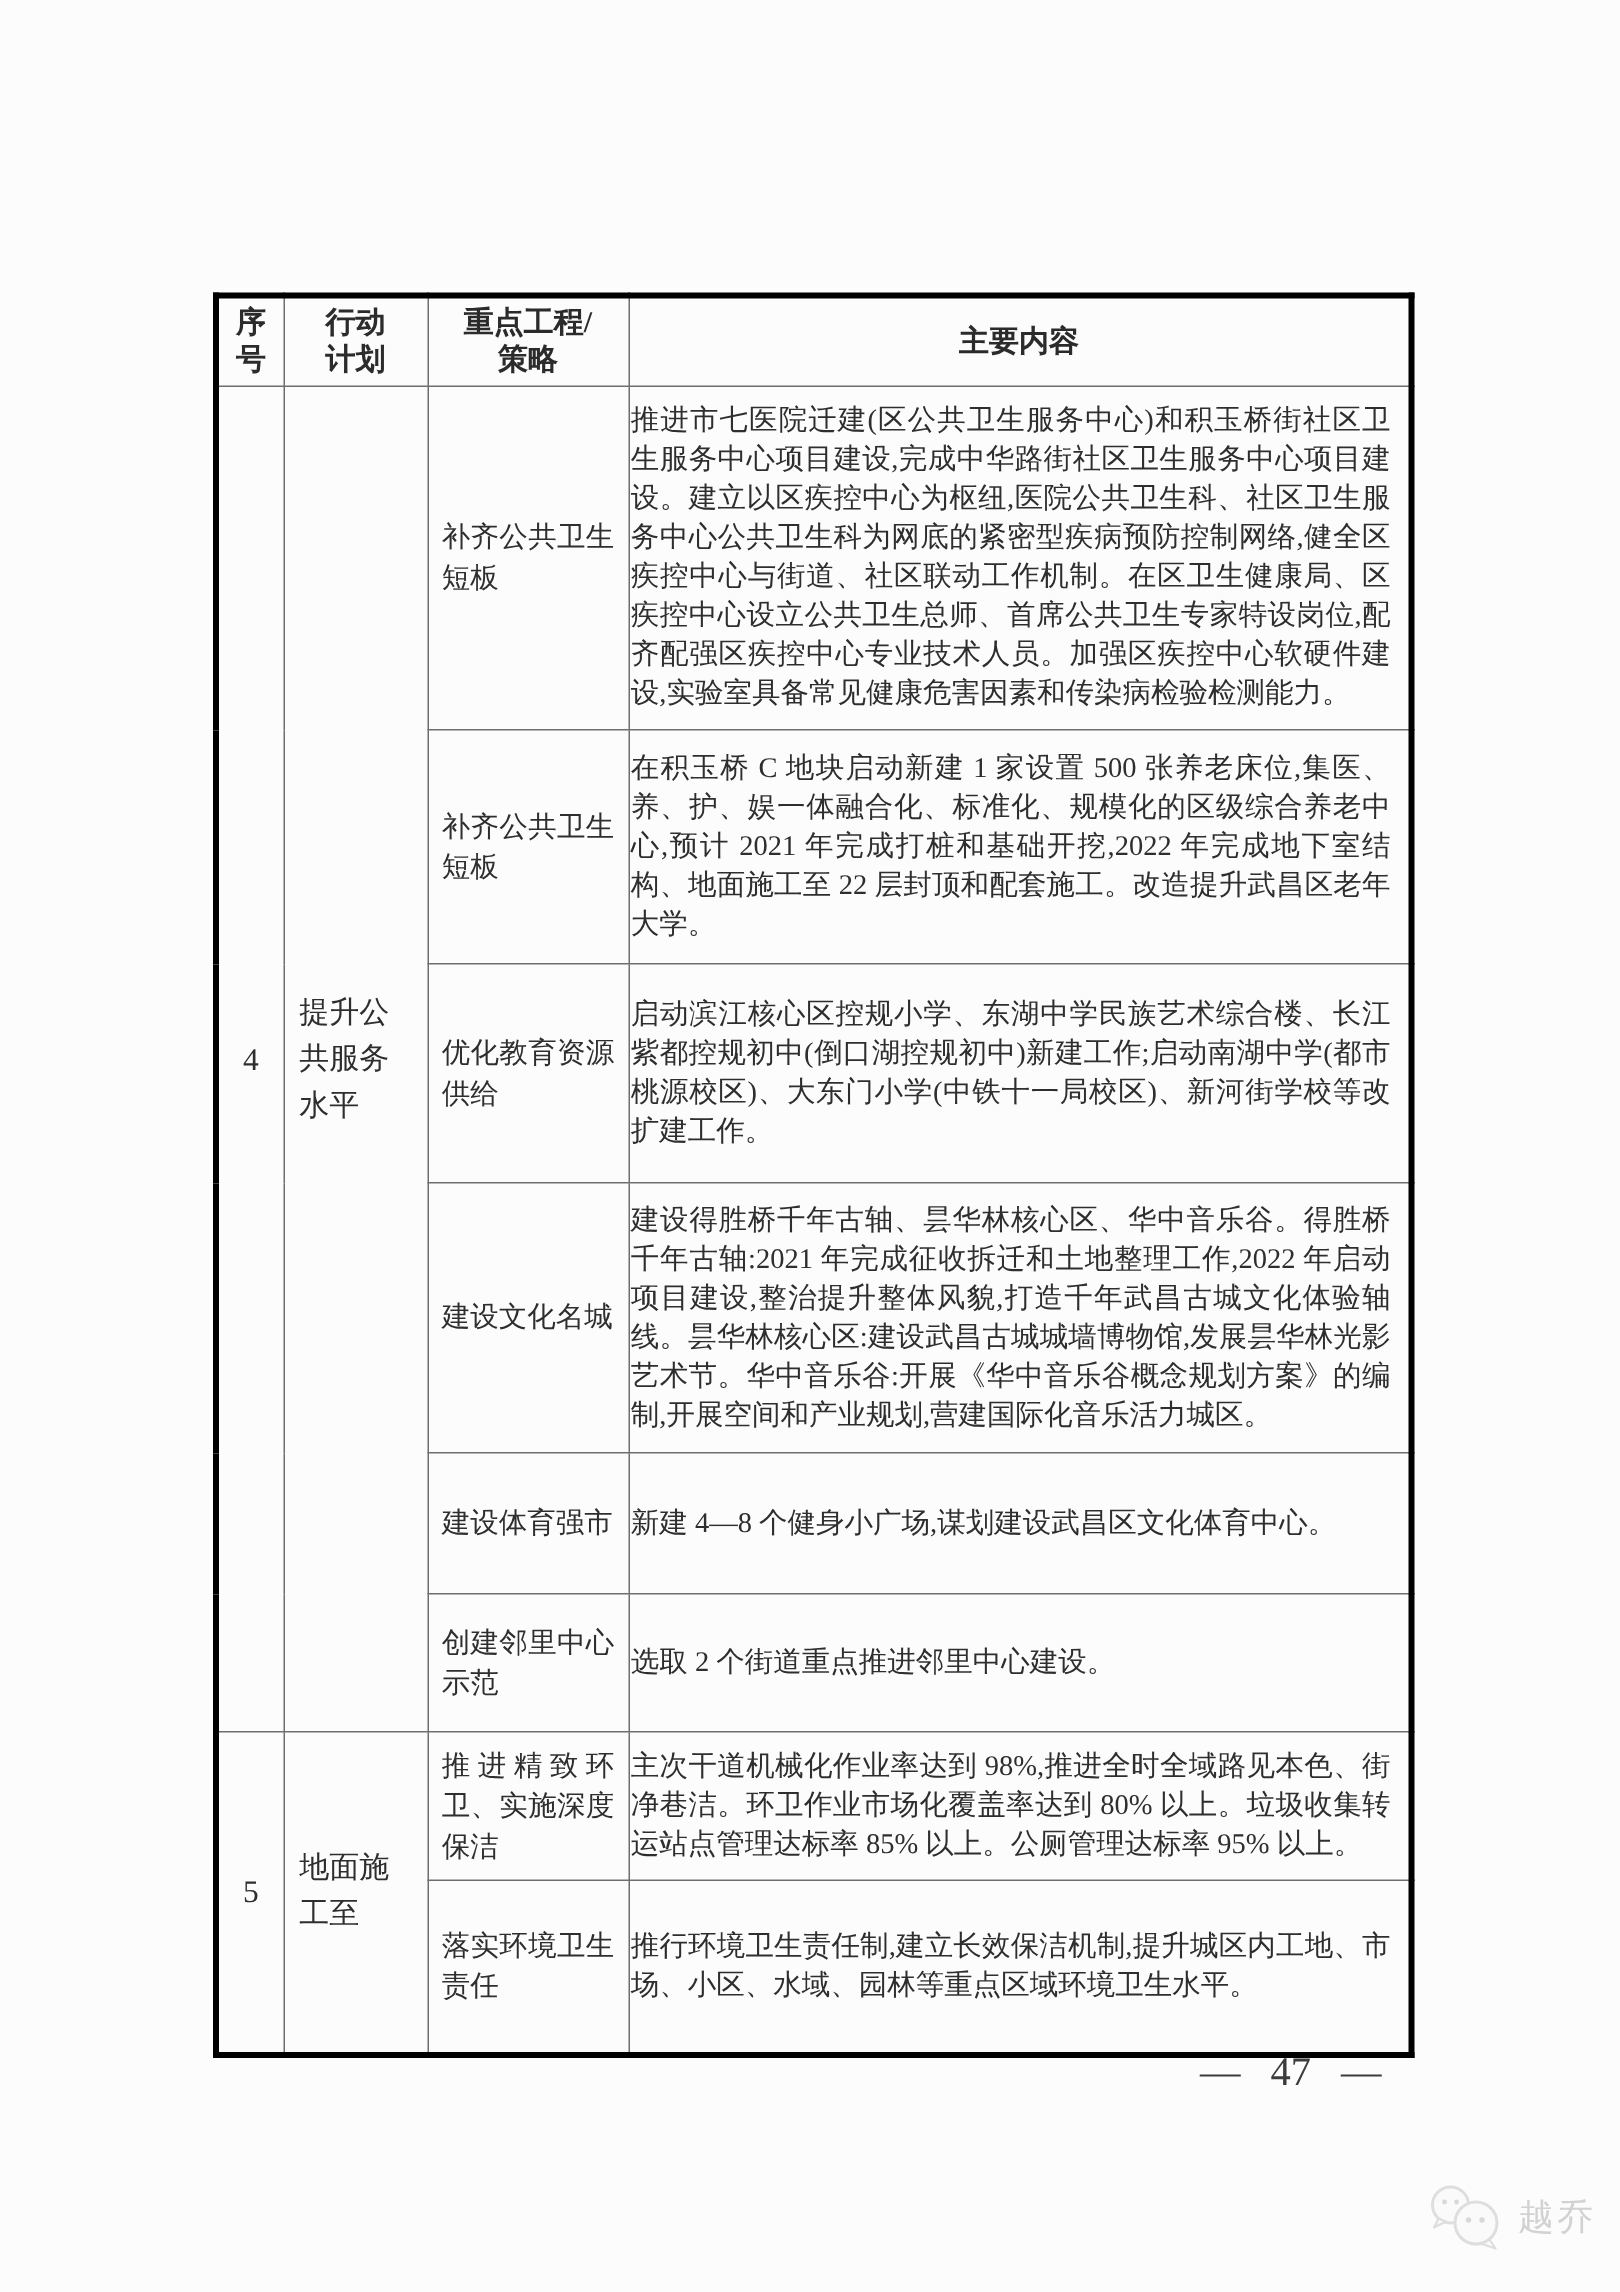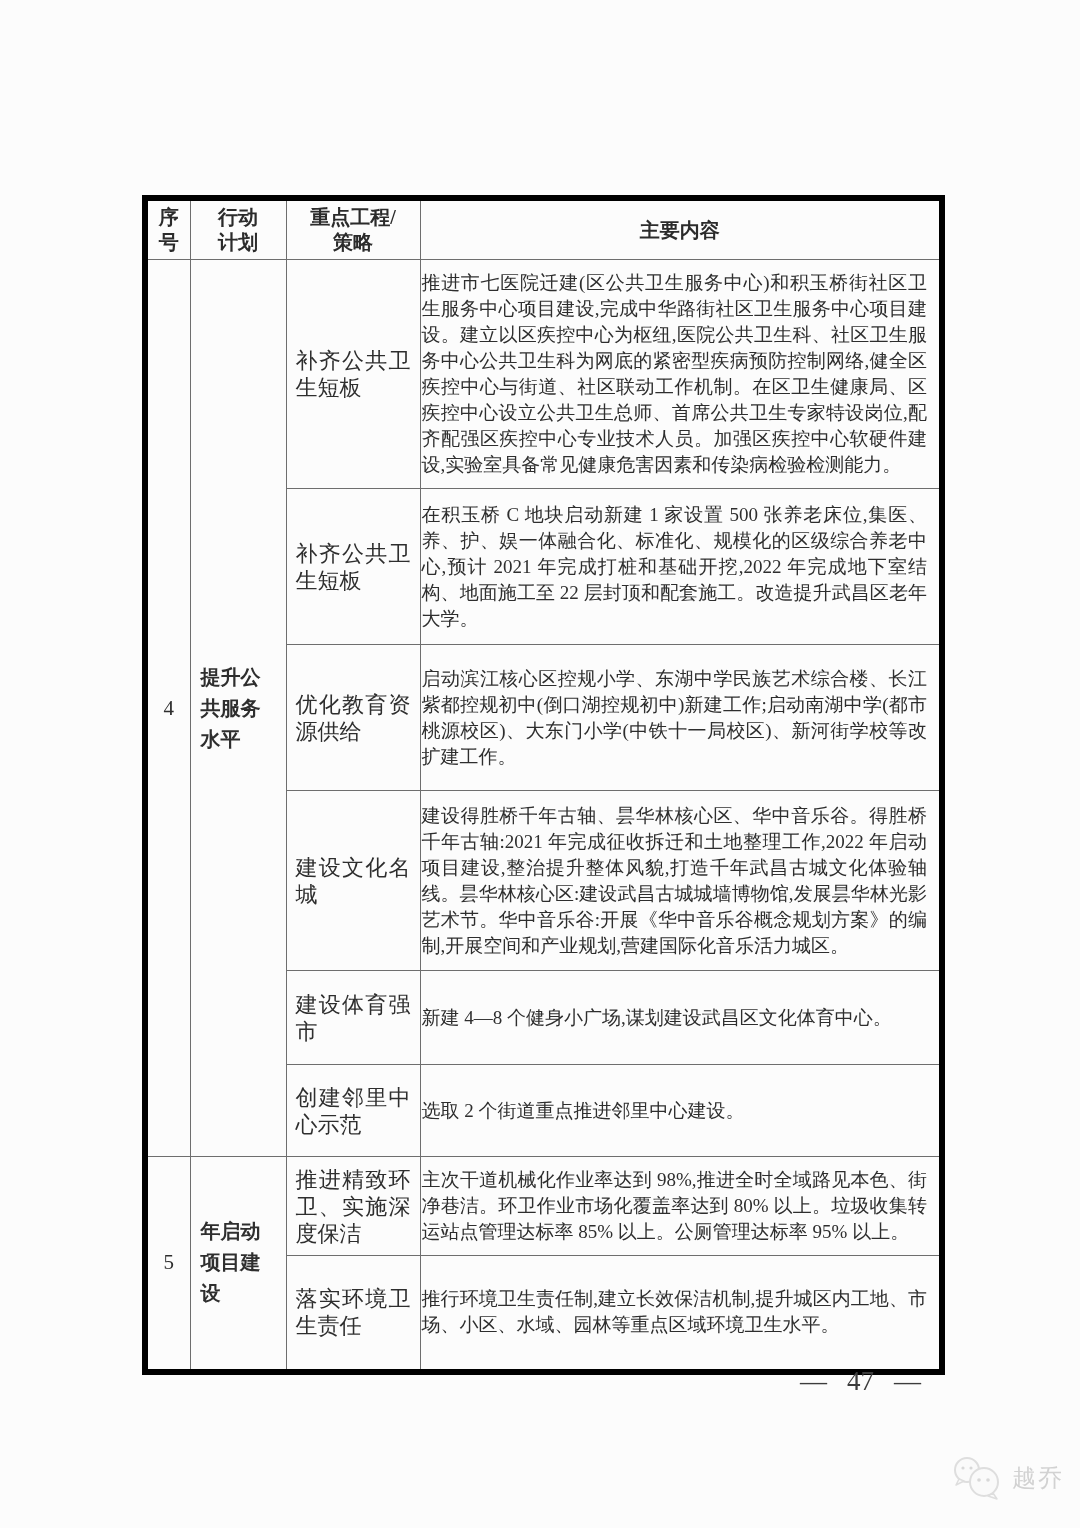--- a/index.html
+++ b/index.html
@@ -12,21 +12,21 @@
     color: #303030;
     overflow: hidden;
   }
   table.doc-table {
     position: absolute;
     left: 142px;
     top: 195px;
     width: 797px;
     border-collapse: collapse;
     table-layout: fixed;
-    border: 6px solid #000000;
+    border: 4px solid #000000;
   }
   .doc-table th, .doc-table td {
     border: 1px solid #6e6e6e;
     vertical-align: middle;
     box-sizing: border-box;
   }
   .doc-table th {
     font-weight: bold;
     font-size: 20px;
     line-height: 25px;
@@ -40,24 +40,23 @@
     text-align: center;
     font-size: 21px;
     color: #2e2e2e;
   }
   td.cell-plan {
     font-size: 20px;
     line-height: 31px;
     padding: 8px 6px 8px 10px;
     text-align: left;
     color: #2e2e2e;
-    font-weight: bold;
   }
   td.cell-strategy {
-    font-size: 22px;
+    font-size: 19px;
     line-height: 27px;
     padding: 8px 9px;
     text-align: justify;
     text-justify: inter-ideograph;
     color: #2e2e2e;
   }
   td.cell-content {
     font-size: 19px;
     line-height: 26px;
     padding: 10px 12px 10px 1px;
@@ -139,21 +138,21 @@
     <tr class="row-h5">
       <td class="cell-strategy">建设体育强市</td>
       <td class="cell-content">新建 4—8 个健身小广场,谋划建设武昌区文化体育中心。</td>
     </tr>
     <tr class="row-h6">
       <td class="cell-strategy">创建邻里中心示范</td>
       <td class="cell-content">选取 2 个街道重点推进邻里中心建设。</td>
     </tr>
     <tr class="row-h7">
       <td class="cell-no" rowspan="2">5</td>
-      <td class="cell-plan" rowspan="2">年启动项目建设</td>
+      <td class="cell-plan" rowspan="2">地面施工至</td>
       <td class="cell-strategy">推进精致环卫、实施深度保洁</td>
       <td class="cell-content">主次干道机械化作业率达到 98%,推进全时全域路见本色、街净巷洁。环卫作业市场化覆盖率达到 80% 以上。垃圾收集转运站点管理达标率 85% 以上。公厕管理达标率 95% 以上。</td>
     </tr>
     <tr class="row-h8">
       <td class="cell-strategy">落实环境卫生责任</td>
       <td class="cell-content">推行环境卫生责任制,建立长效保洁机制,提升城区内工地、市场、小区、水域、园林等重点区域环境卫生水平。</td>
     </tr>
   </tbody>
 </table>
 

